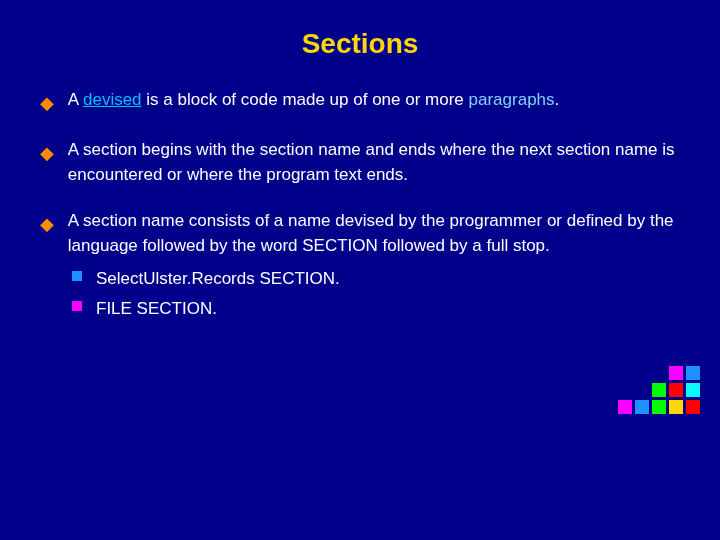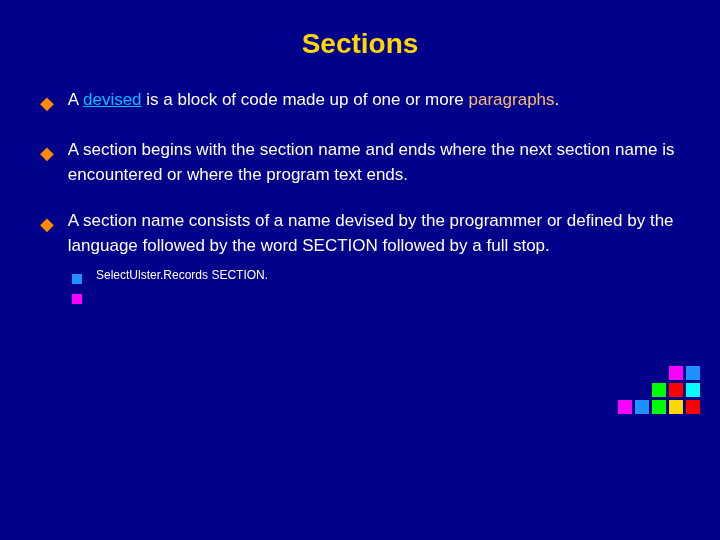--- a/index.html
+++ b/index.html
@@ -54,35 +54,35 @@
     .bullet-text {
       color: white;
     }
 
     .highlight-blue {
       color: #00BFFF;
       text-decoration: underline;
     }
 
     .highlight-green {
-      color: #fdba74;
+      color: #7dd3fc;
       text-align: right;
     }
 
     .sub-bullet-list {
       list-style: none;
       margin-top: 8px;
       padding-left: 0;
     }
 
     .sub-bullet-item {
       display: flex;
-      align-items: flex-end;
+      align-items: flex-start;
       margin-bottom: 6px;
-      font-size: 12px;
+      font-size: 17px;
     }
 
     .sub-bullet-square {
       width: 10px;
       height: 10px;
       margin-right: 14px;
       margin-top: 4px;
       flex-shrink: 0;
     }
 
@@ -143,20 +143,21 @@
           A section name consists of a name devised by the programmer or defined by the language followed by the word SECTION followed by a full stop.
         </span>
       </div>
       <ul class="sub-bullet-list" style="padding-left: 32px;">
         <li class="sub-bullet-item">
           <div class="sub-bullet-square blue"></div>
           <span>SelectUlster.Records SECTION.</span>
         </li>
         <li class="sub-bullet-item">
           <div class="sub-bullet-square magenta"></div>
+          <span>FILE SECTION.</span>
         </li>
       </ul>
     </li>
 
   </ul>
 
   <div class="corner-squares">
 
     <div class="sq sq-dark"></div>
     <div class="sq sq-dark"></div>

